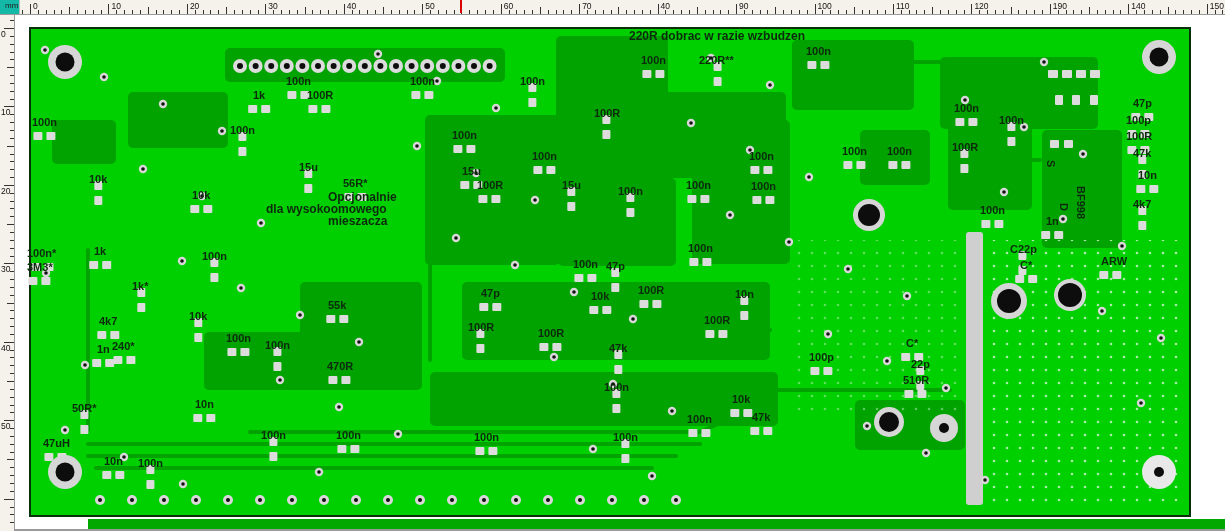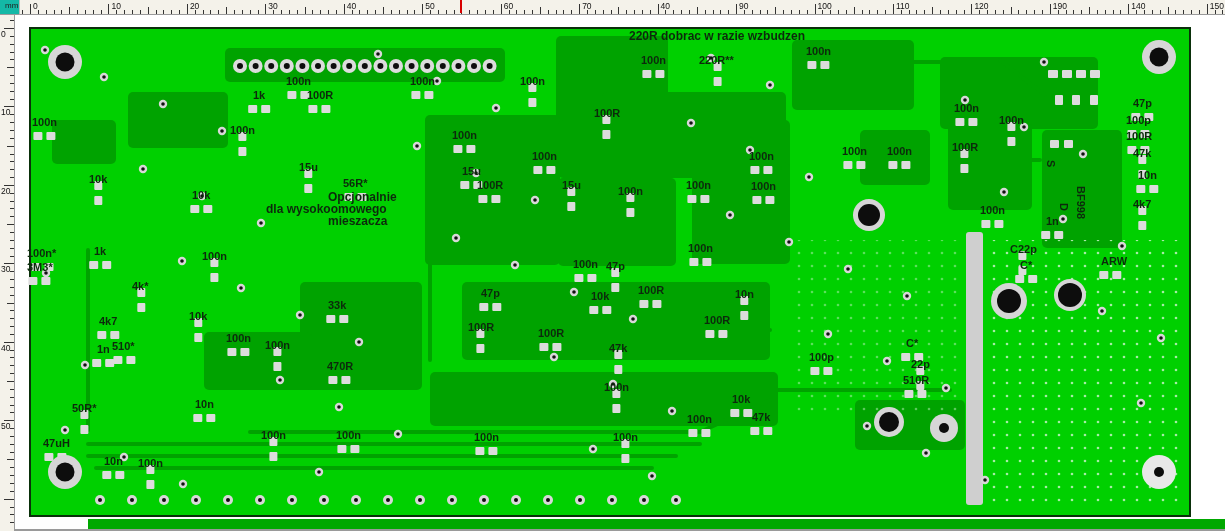--- a/index.html
+++ b/index.html
@@ -519,34 +519,34 @@
       <span class="pcb-label" style="left: 688px; top: 243px;">100n</span>
       <span class="pcb-label" style="left: 1010px; top: 244px;">C22p</span>
       <span class="pcb-label" style="left: 27px; top: 248px;">100n*</span>
       <span class="pcb-label" style="left: 94px; top: 246px;">1k</span>
       <span class="pcb-label" style="left: 202px; top: 251px;">100n</span>
       <span class="pcb-label" style="left: 1101px; top: 256px;">ARW</span>
       <span class="pcb-label" style="left: 573px; top: 259px;">100n</span>
       <span class="pcb-label" style="left: 606px; top: 261px;">47p</span>
       <span class="pcb-label" style="left: 1020px; top: 260px;">C*</span>
       <span class="pcb-label" style="left: 27px; top: 262px; text-align: center;">3M3*</span>
-      <span class="pcb-label" style="left: 132px; top: 281px;">4k*</span>
+      <span class="pcb-label" style="left: 132px; top: 281px;">1k*</span>
       <span class="pcb-label" style="left: 638px; top: 285px;">100R</span>
       <span class="pcb-label" style="left: 481px; top: 288px;">47p</span>
       <span class="pcb-label" style="left: 735px; top: 289px;">10n</span>
       <span class="pcb-label" style="left: 591px; top: 291px;">10k</span>
-      <span class="pcb-label" style="left: 328px; top: 300px;">33k</span>
+      <span class="pcb-label" style="left: 328px; top: 300px;">55k</span>
       <span class="pcb-label" style="left: 189px; top: 311px;">10k</span>
       <span class="pcb-label" style="left: 99px; top: 316px;">4k7</span>
       <span class="pcb-label" style="left: 704px; top: 315px;">100R</span>
       <span class="pcb-label" style="left: 468px; top: 322px;">100R</span>
       <span class="pcb-label" style="left: 538px; top: 328px;">100R</span>
       <span class="pcb-label" style="left: 226px; top: 333px;">100n</span>
       <span class="pcb-label" style="left: 265px; top: 340px;">100n</span>
-      <span class="pcb-label" style="left: 112px; top: 341px;">510*</span>
+      <span class="pcb-label" style="left: 112px; top: 341px;">240*</span>
       <span class="pcb-label" style="left: 97px; top: 344px;">1n</span>
       <span class="pcb-label" style="left: 609px; top: 343px;">47k</span>
       <span class="pcb-label" style="left: 906px; top: 338px;">C*</span>
       <span class="pcb-label" style="left: 809px; top: 352px;">100p</span>
       <span class="pcb-label" style="left: 911px; top: 359px;">22p</span>
       <span class="pcb-label" style="left: 327px; top: 361px;">470R</span>
       <span class="pcb-label" style="left: 903px; top: 375px;">510R</span>
       <span class="pcb-label" style="left: 604px; top: 382px;">100n</span>
       <span class="pcb-label" style="left: 732px; top: 394px;">10k</span>
       <span class="pcb-label" style="left: 195px; top: 399px;">10n</span>

